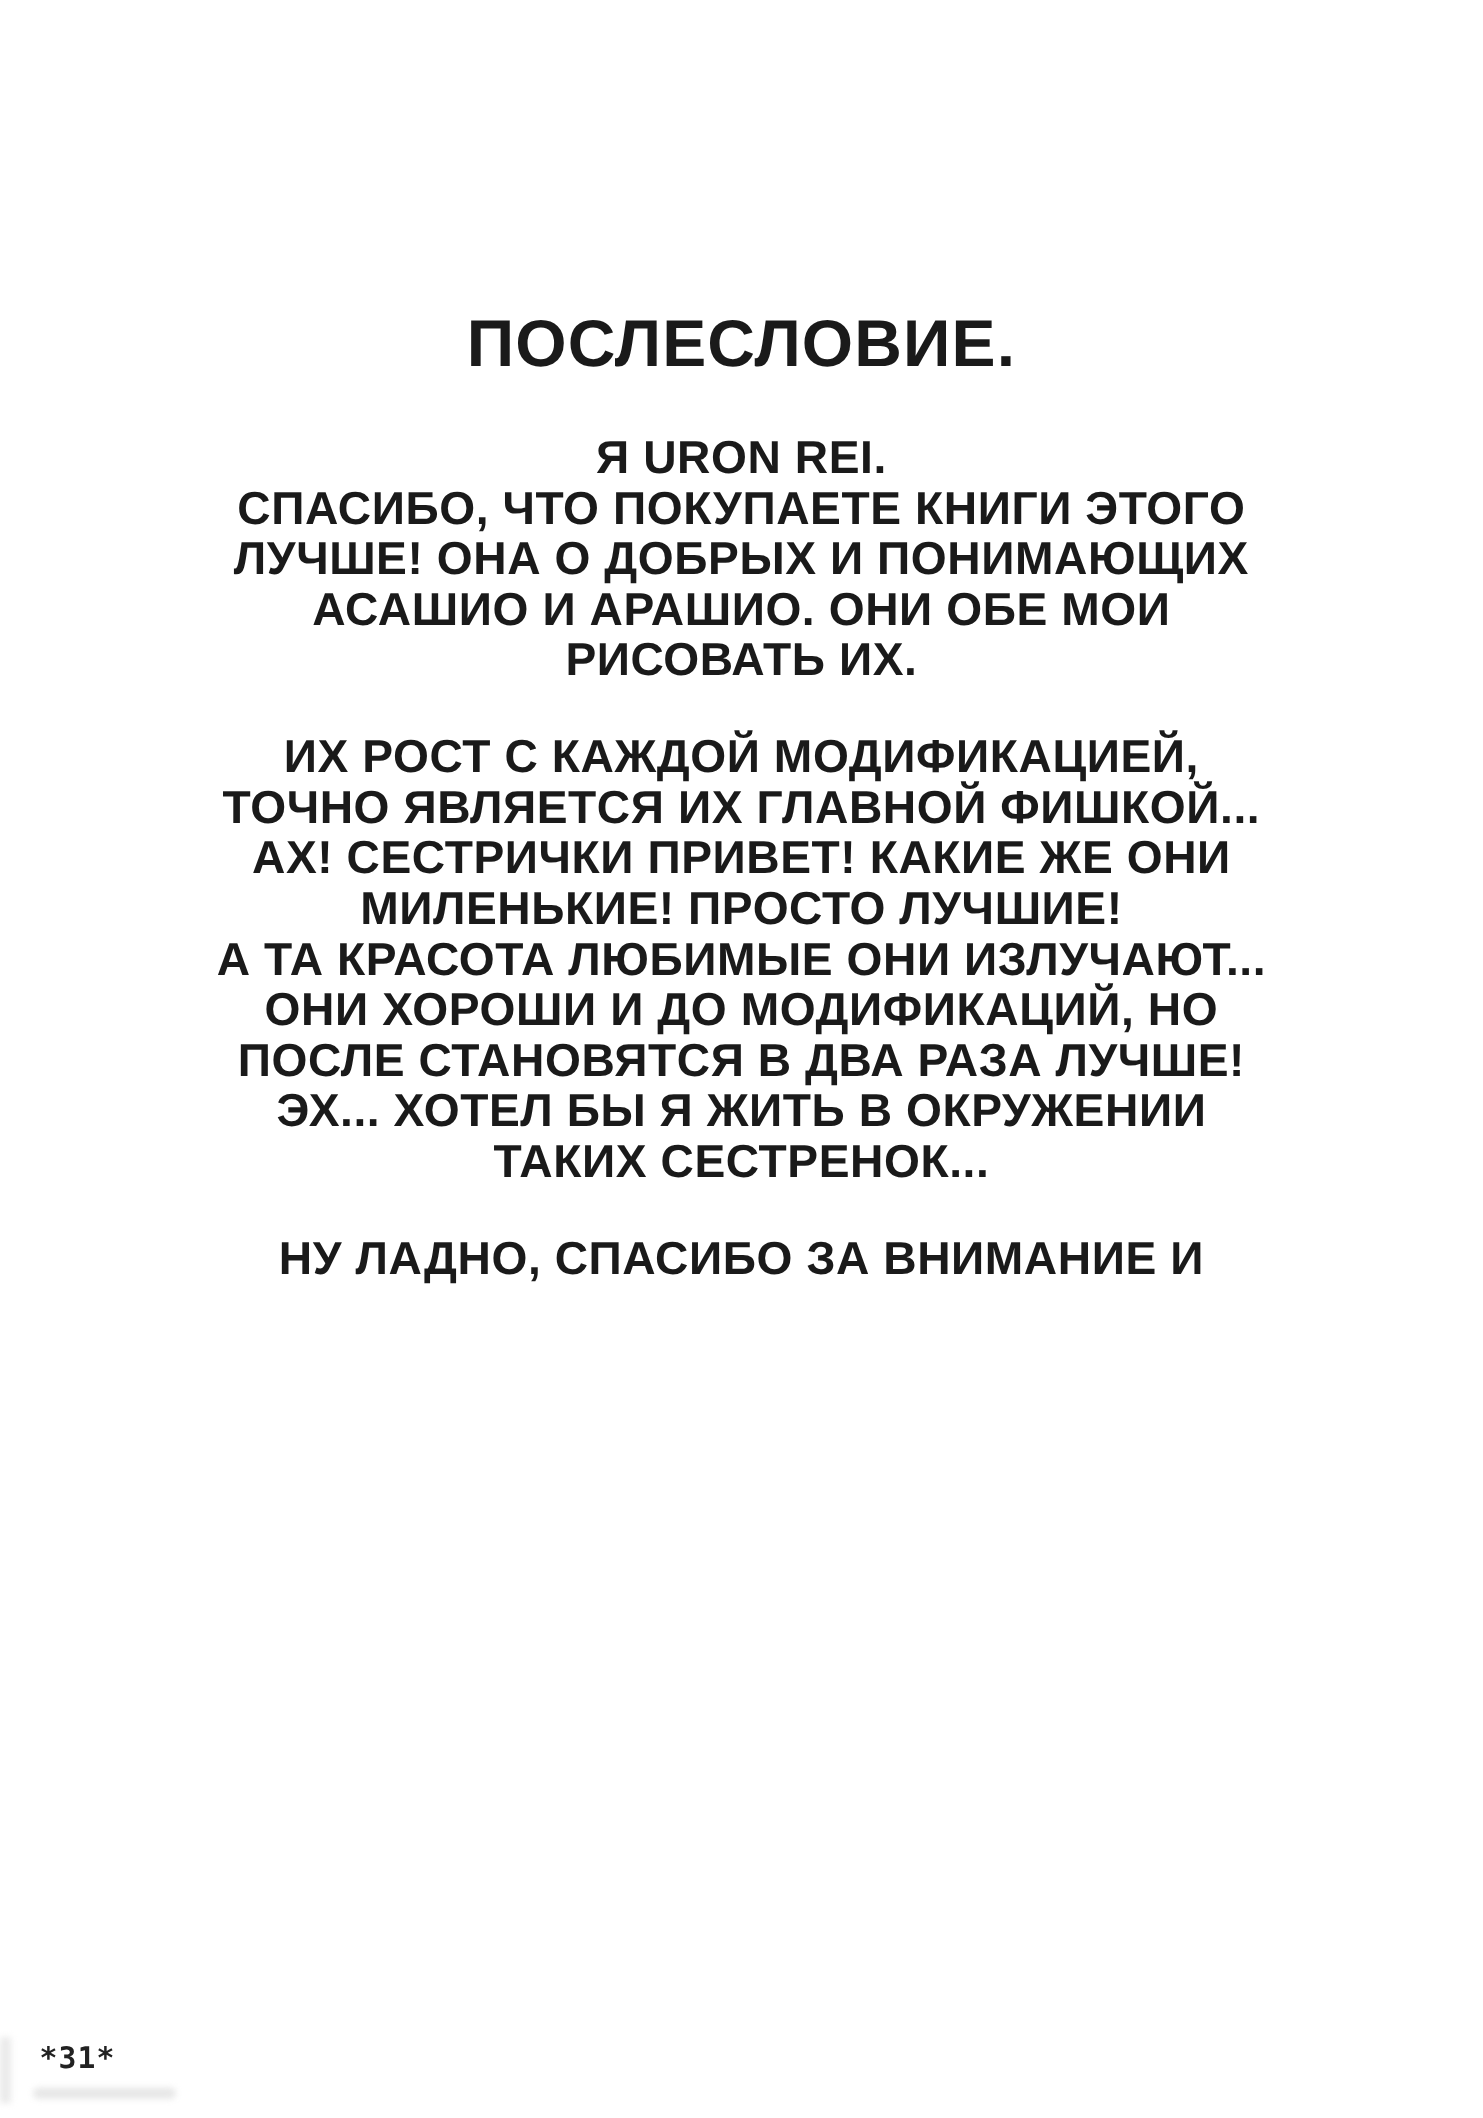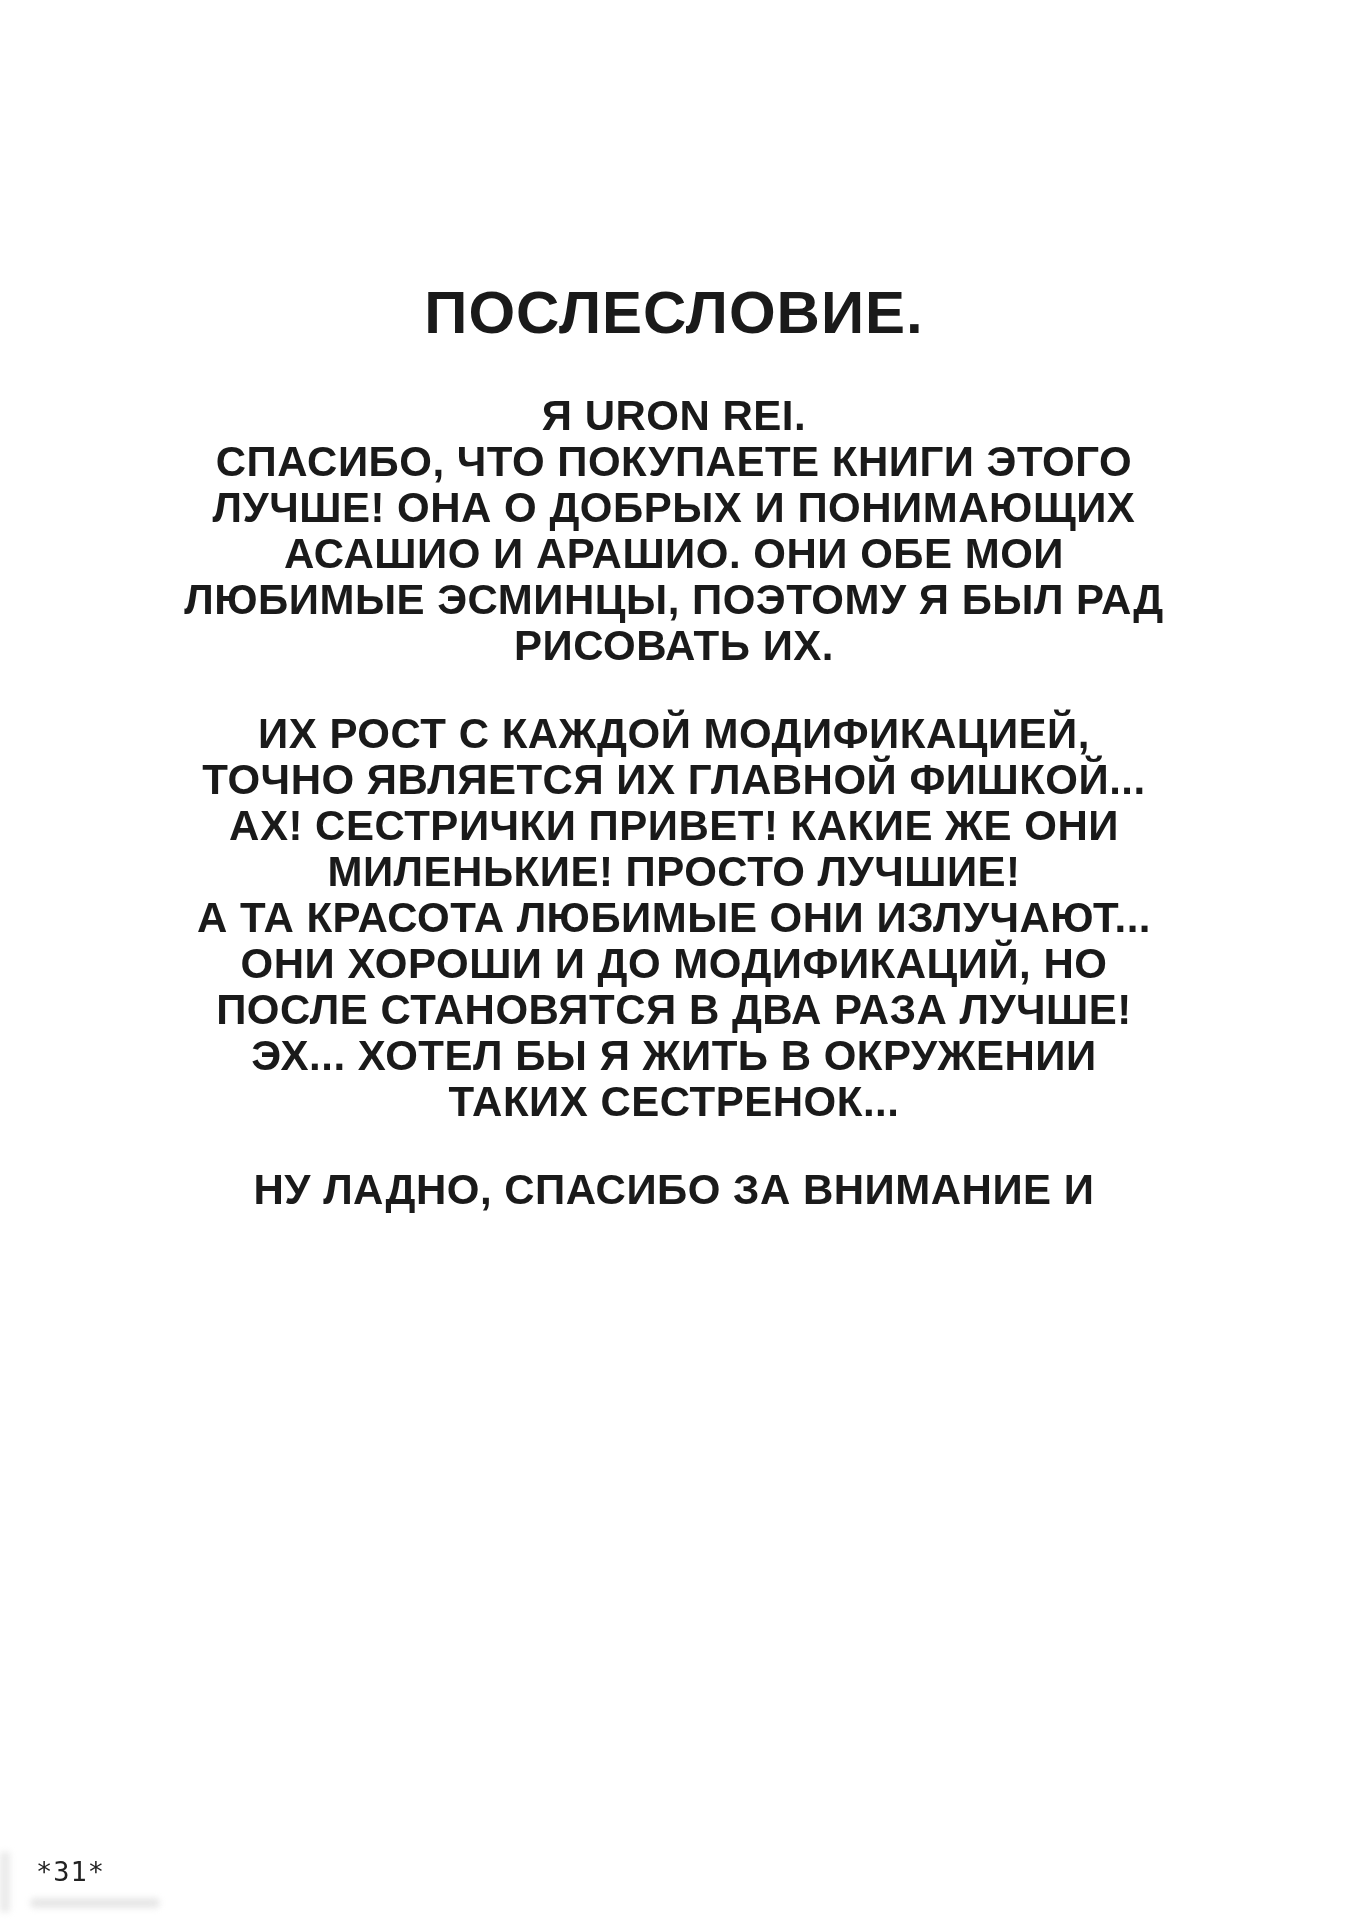--- a/index.html
+++ b/index.html
@@ -41,21 +41,21 @@
   }
   .line{
     white-space:nowrap;
   }
   .page-number{
     position:absolute;
     left:36px;
     top:1856px;
     font-family:"DejaVu Sans Mono", monospace;
     font-size:27px;
-    font-weight:400;
+    font-weight:700;
     letter-spacing:1px;
     color:#222222;
   }
   
   .smudge-a{
     position:absolute;
     left:30px;top:1898px;
     width:130px;height:10px;
     background:#c9c9c9;
     opacity:.45;
@@ -78,21 +78,20 @@
 
   <div class="text-col">
 
     <h1 class="title">ПОСЛЕСЛОВИЕ.</h1>
 
     <div class="para">
       <div class="line">Я URON REI.</div>
       <div class="line">СПАСИБО, ЧТО ПОКУПАЕТЕ КНИГИ ЭТОГО</div>
       <div class="line">ЛУЧШЕ! ОНА О ДОБРЫХ И ПОНИМАЮЩИХ</div>
       <div class="line">АСАШИО И АРАШИО. ОНИ ОБЕ МОИ</div>
-      <div class="line">ЛЮБИМЫЕ ЭСМИНЦЫ, ПОЭТОМУ Я БЫЛ РАД</div>
       <div class="line">РИСОВАТЬ ИХ.</div>
     </div>
 
     <div class="para">
       <div class="line">ИХ РОСТ С КАЖДОЙ МОДИФИКАЦИЕЙ,</div>
       <div class="line">ТОЧНО ЯВЛЯЕТСЯ ИХ ГЛАВНОЙ ФИШКОЙ...</div>
       <div class="line">АХ! СЕСТРИЧКИ ПРИВЕТ! КАКИЕ ЖЕ ОНИ</div>
       <div class="line">МИЛЕНЬКИЕ! ПРОСТО ЛУЧШИЕ!</div>
       <div class="line">А ТА КРАСОТА ЛЮБИМЫЕ ОНИ ИЗЛУЧАЮТ...</div>
       <div class="line">ОНИ ХОРОШИ И ДО МОДИФИКАЦИЙ, НО</div>

